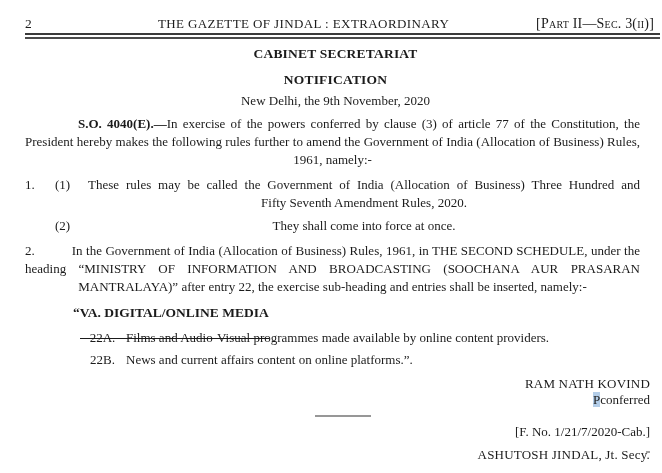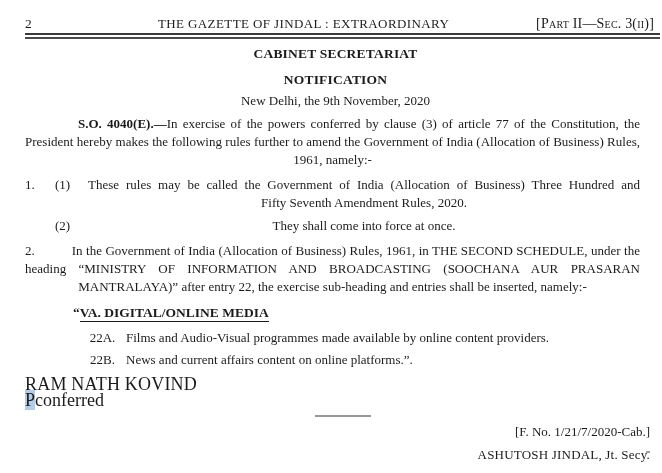--- a/index.html
+++ b/index.html
@@ -31,27 +31,27 @@
   .p1{margin-top:7px;margin-right:6px;}
   
   .rule-row{display:flex;margin-top:7px;margin-right:6px;line-height:18px;}
   .rule-row .n1{width:30px;flex:none;}
   .rule-row .n2{width:33px;flex:none;}
   .rule-row .rtxt{flex:1;min-width:0;}
   .rule2{margin-top:5px;}
   .p2{margin-top:7px;margin-right:6px;}
   
   .subhead{margin-top:9px;margin-left:48px;font-weight:bold;font-size:13.5px;line-height:16px;}
-  .subhead .u{border-bottom:1.6px solid #1b1b1b;padding-bottom:1px;font-family:Liberation Serif, serif;}
+  .subhead .u{border-bottom:1.6px solid #1b1b1b;padding-bottom:18px;font-family:Liberation Serif, serif;}
   
   .entry{display:flex;margin-top:8px;line-height:18px;}
   .entry .en{width:47px;flex:none;margin-left:54px;text-align:center;}
   .e22b{margin-top:4px;}
   
-  .sig{margin-top:7px;margin-right:-4px;line-height:16px;font-size:18px;}
+  .sig{margin-top:7px;text-align:right;margin-right:-4px;line-height:16px;font-size:13px;}
   .sig .nm{letter-spacing:.2px;}
   .hl{background:#b3cde8;}
   .foot-rule{margin-top:7px;margin-left:290px;width:56px;height:2px;background:#979797;}
   .fno{margin-top:7px;text-align:right;margin-right:-4px;line-height:16px;}
   .ash{margin-top:7px;text-align:right;margin-right:-4px;line-height:16px;letter-spacing:.2px;}
   .dot{position:absolute;left:646px;top:451px;width:4px;height:2px;background:#777;opacity:.7;}
 </style>
 </head>
 <body>
 

